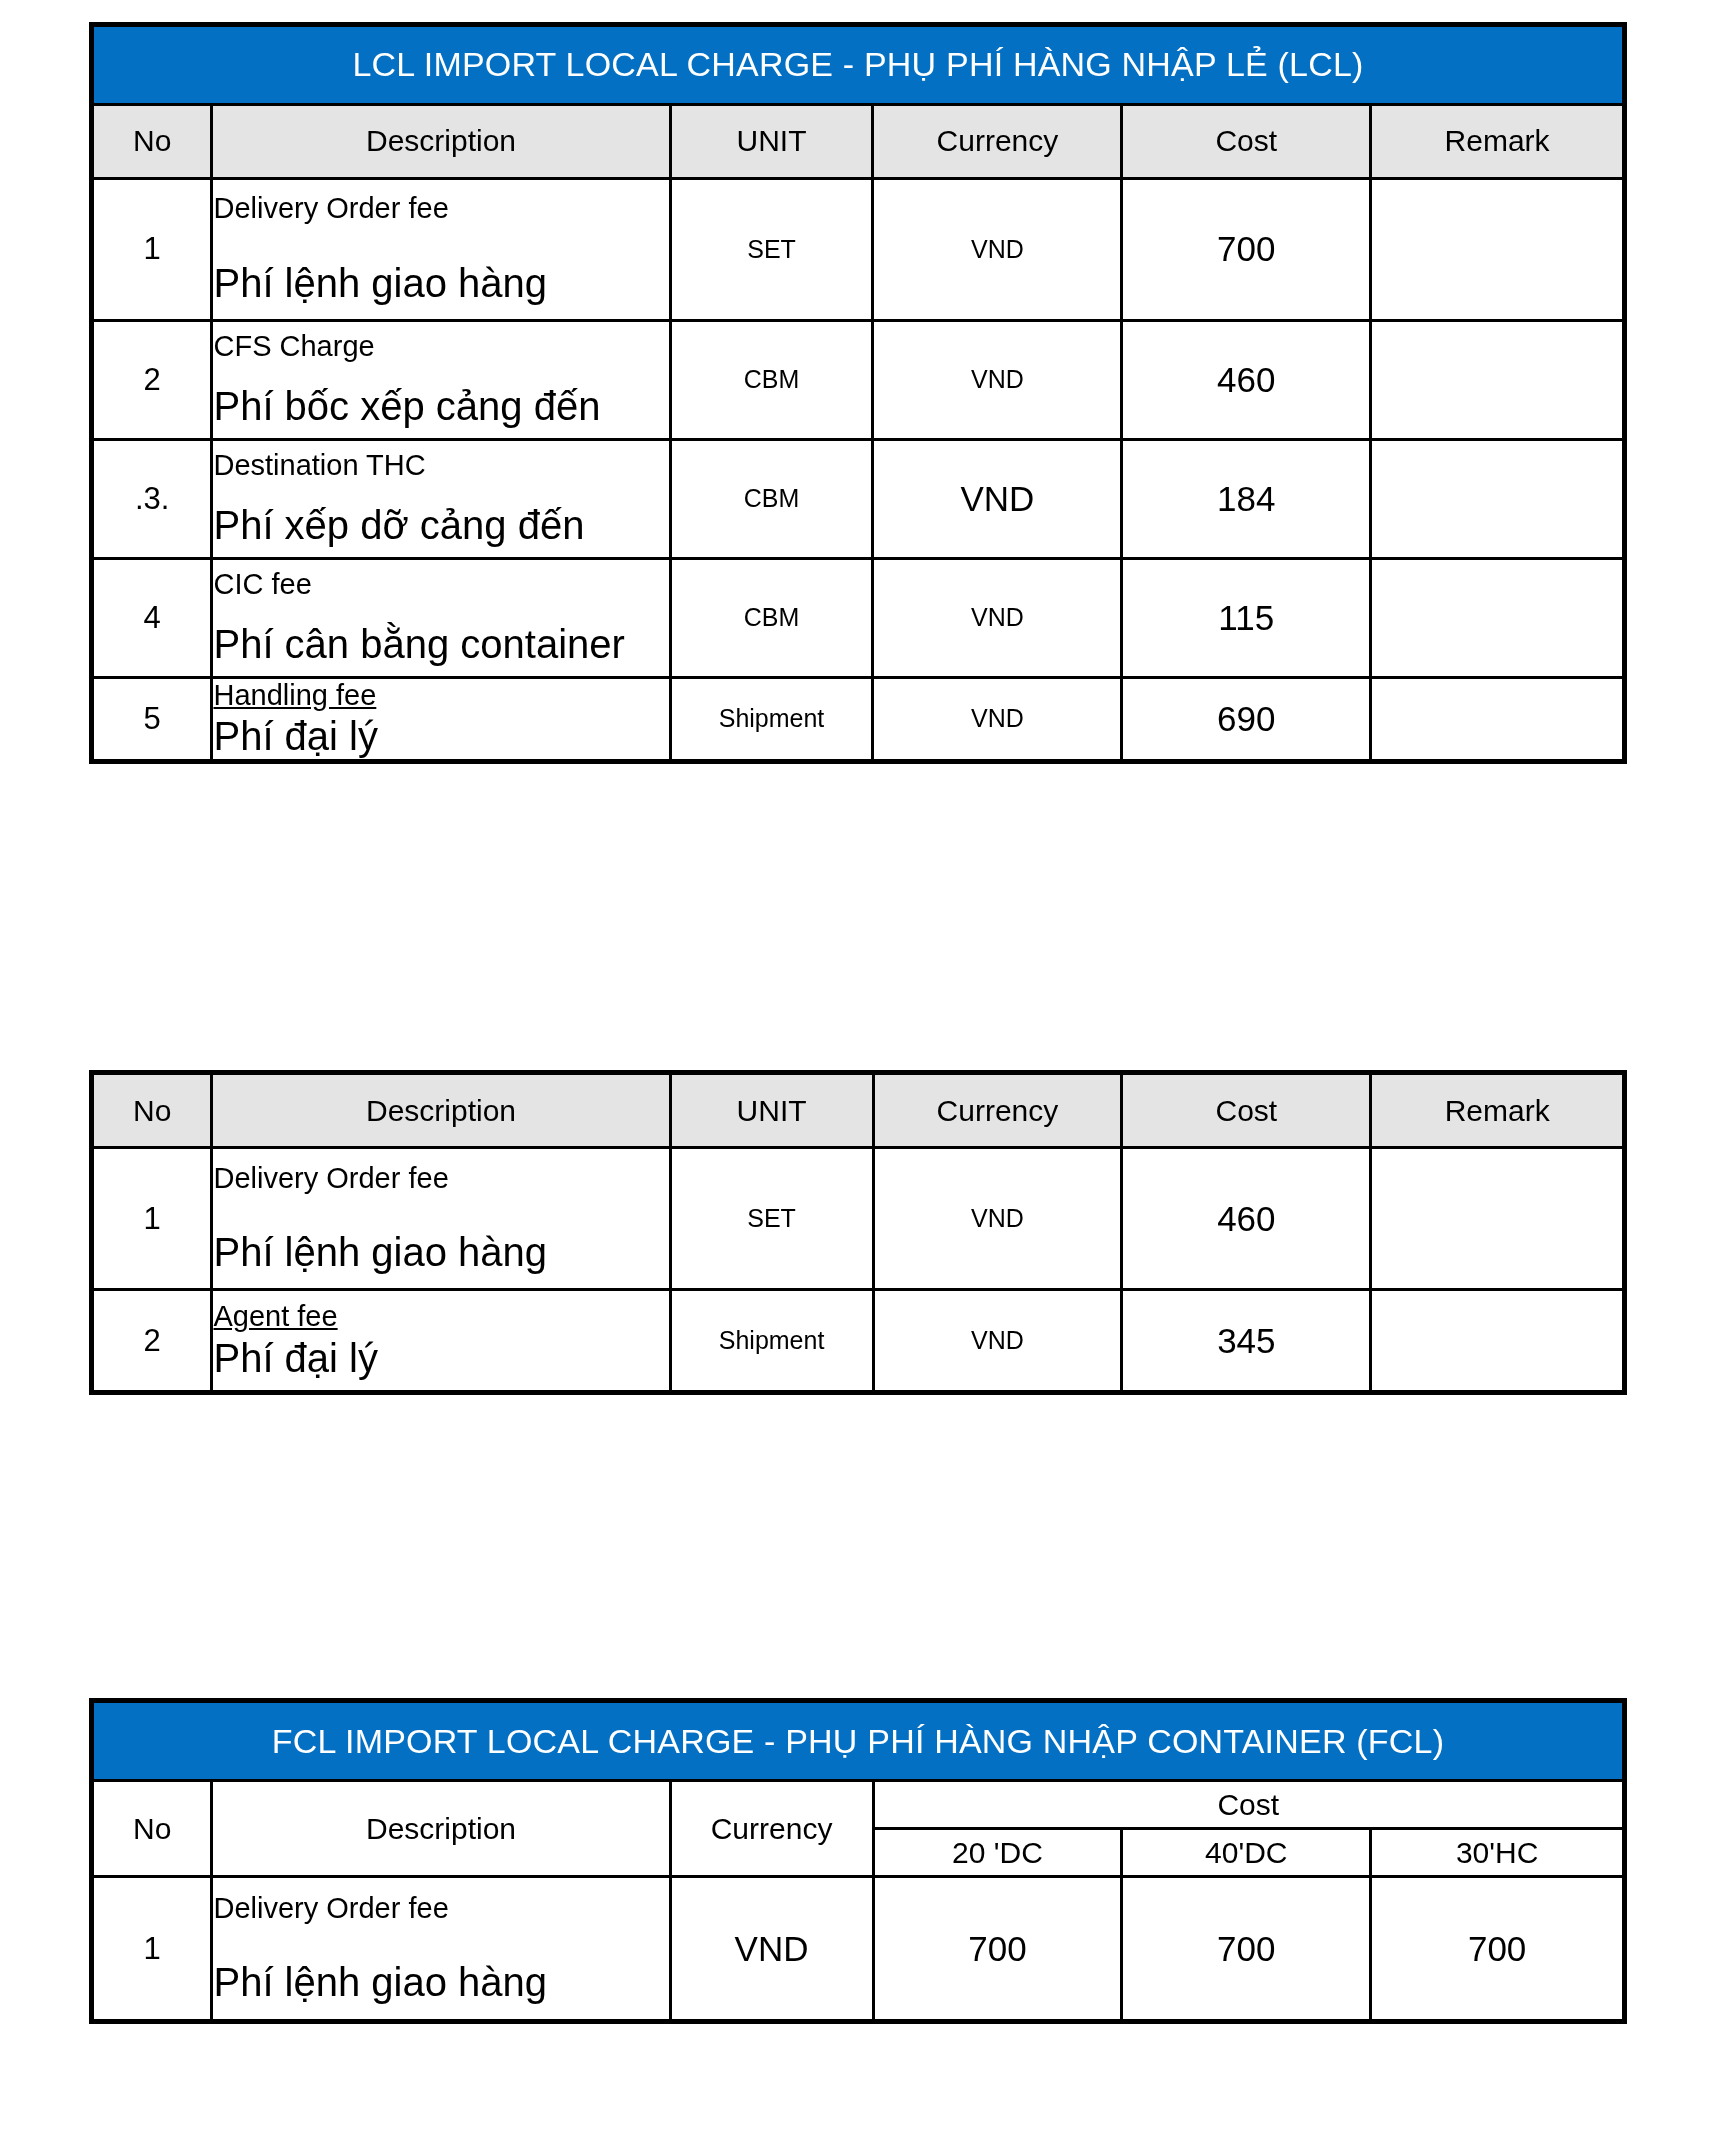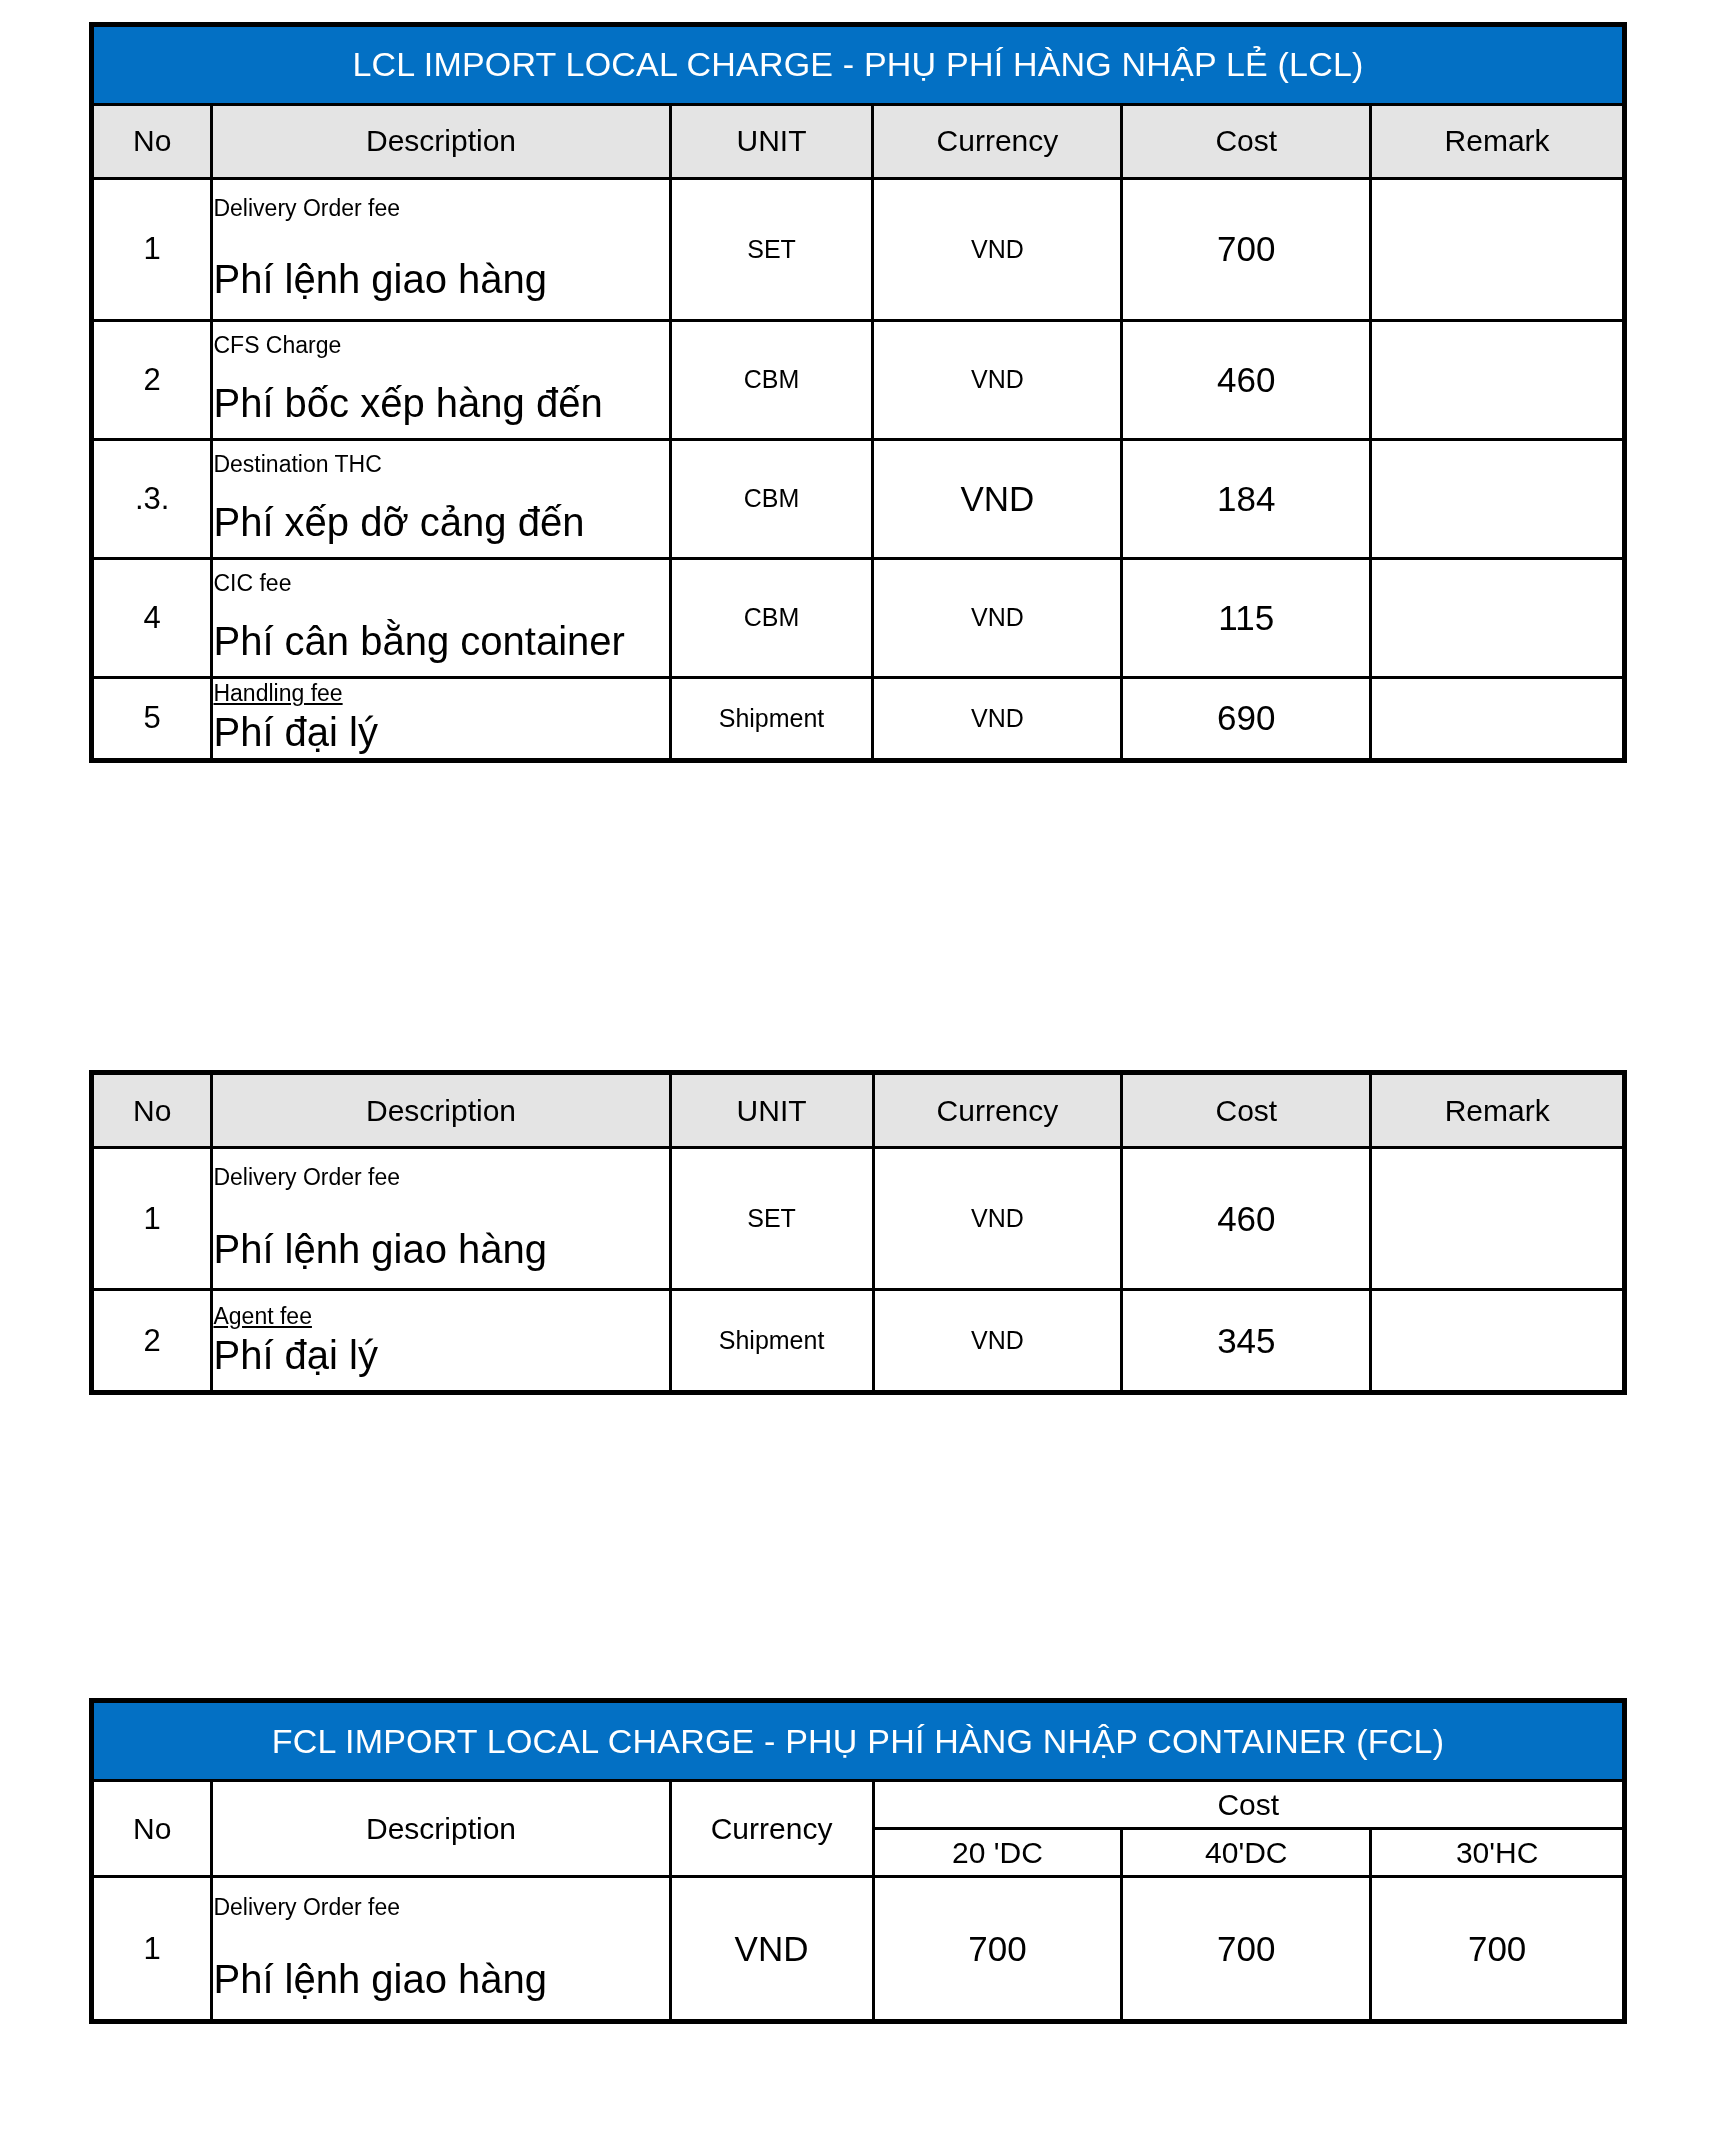--- a/index.html
+++ b/index.html
@@ -80,21 +80,21 @@
     font-size: 25px;
   }
   .c-center-md {
     text-align: center;
     vertical-align: middle;
     font-size: 35px;
   }
   .c-blank { background: #ffffff; }
 
   .en {
-    font-size: 23px;
+    font-size: 29px;
     line-height: 1.12;
     white-space: nowrap;
   }
   .vi {
     font-size: 40px;
     line-height: 1.12;
     white-space: nowrap;
   }
   .gap-lg .en { margin-bottom: 36px; }
   .gap-md .en { margin-bottom: 21.5px; }
@@ -139,21 +139,21 @@
         <td class="c-center-sm">SET</td>
         <td class="c-center-sm">VND</td>
         <td class="c-center-md">700</td>
         <td class="c-blank"></td>
       </tr>
 
       <tr style="height:119px">
         <td class="c-no">2</td>
         <td class="c-desc gap-md">
           <div class="en">CFS Charge</div>
-          <div class="vi">Phí bốc xếp hàng đến</div>
+          <div class="vi">Phí bốc xếp cảng đến</div>
         </td>
         <td class="c-center-sm">CBM</td>
         <td class="c-center-sm">VND</td>
         <td class="c-center-md">460</td>
         <td class="c-blank"></td>
       </tr>
 
       <tr style="height:119px">
         <td class="c-no">.3.</td>
         <td class="c-desc gap-md">

